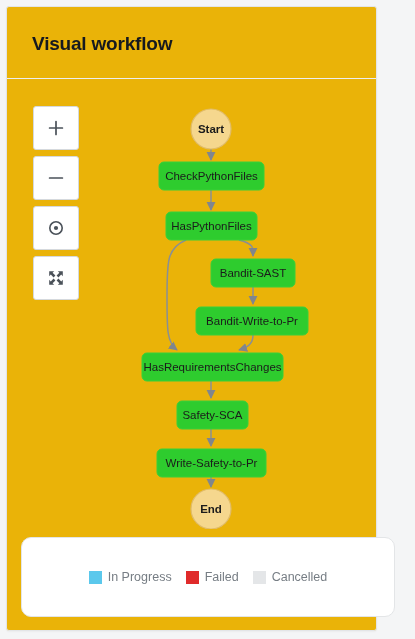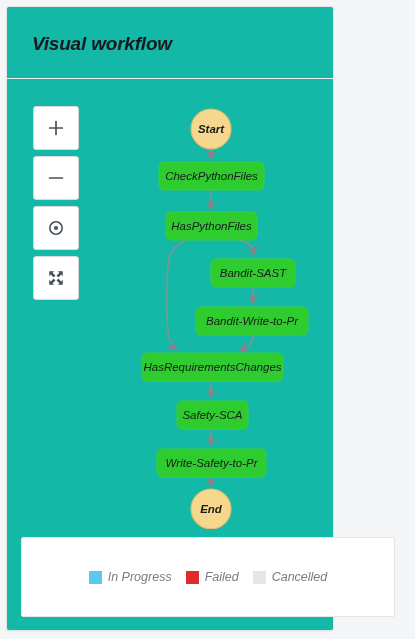--- a/index.html
+++ b/index.html
@@ -12,28 +12,27 @@
     position: relative;
     width: 415px;
     height: 639px;
     background: #f4f5f6;
     overflow: hidden;
   }
   .card {
     position: absolute;
     left: 6px;
     top: 6px;
-    width: 328px;
+    width: 371px;
     height: 625px;
-    background: #14b8a6;
+    background: #eab308;
     border: 1px solid #e3e5e7;
     border-radius: 3px;
     box-sizing: border-box;
     box-shadow: 0 1px 2px rgba(0,0,0,0.04);
-    font-style: italic;
   }
   .card-header {
     position: absolute;
     left: 0;
     top: 0;
     width: 100%;
     height: 72px;
     box-sizing: border-box;
     border-bottom: 1px solid #eceef0;
   }
@@ -101,21 +100,21 @@
   
   .legend {
     position: absolute;
     left: 14px;
     top: 530px;
     width: 374px;
     height: 80px;
     box-sizing: border-box;
     background: #ffffff;
     border: 1px solid #e3e5e7;
-    border-radius: 2px;
+    border-radius: 10px;
     display: flex;
     flex-direction: column;
     align-items: center;
     justify-content: center;
   }
   .legend-row {
     display: flex;
     align-items: center;
     justify-content: center;
     flex-wrap: nowrap;

